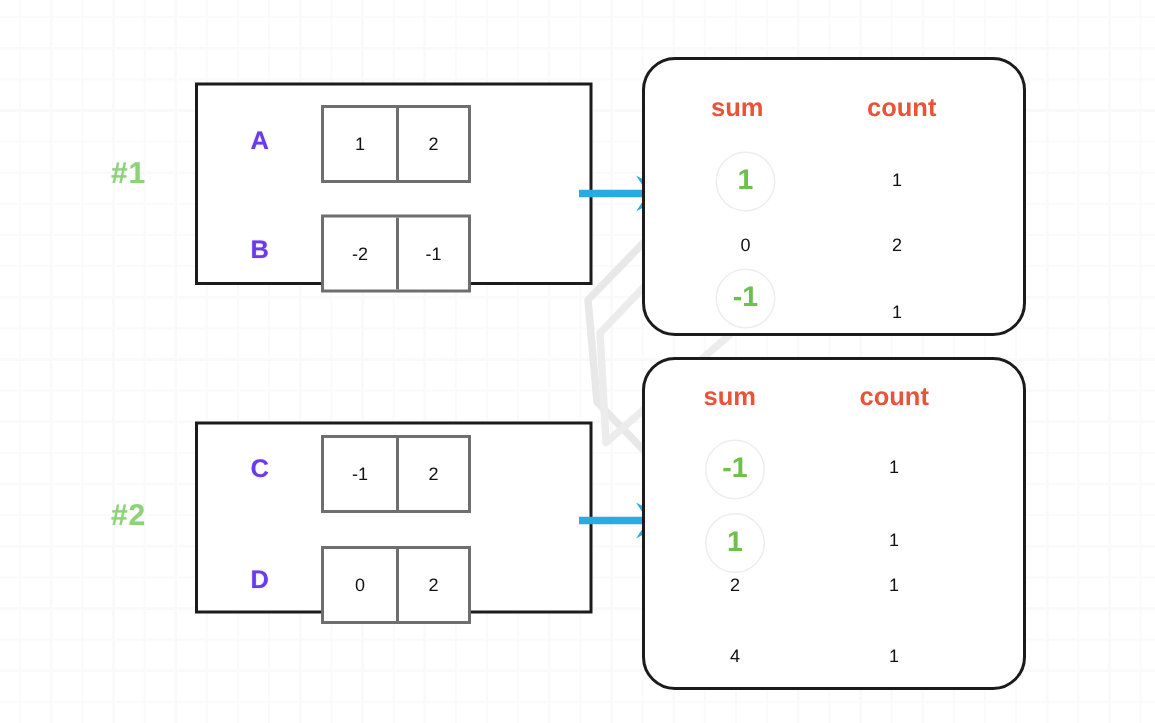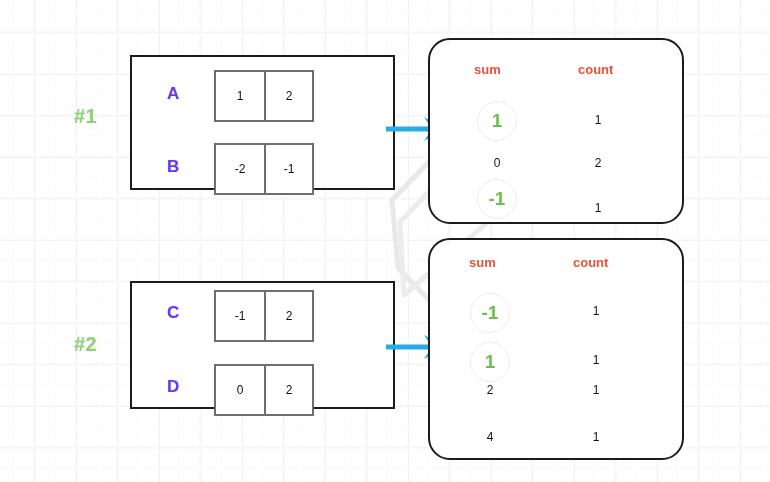--- a/index.html
+++ b/index.html
@@ -104,21 +104,21 @@
     border-radius: 22px;
     background: #ffffff;
     box-sizing: border-box;
   }
   #agg-panel-1 { left: 428px; top: 38px; width: 256px; height: 186px; }
   #agg-panel-2 { left: 428px; top: 238px; width: 256px; height: 222px; }
 
   .agg-head {
     position: absolute;
     color: #e8533a;
-    font-size: 13px;
+    font-size: 17px;
     font-weight: 700;
     font-family: "Liberation Sans", sans-serif;
   }
   .agg-val {
     position: absolute;
     color: #111111;
     font-size: 12px;
     text-align: center;
     font-family: "Liberation Sans", sans-serif;
   }

